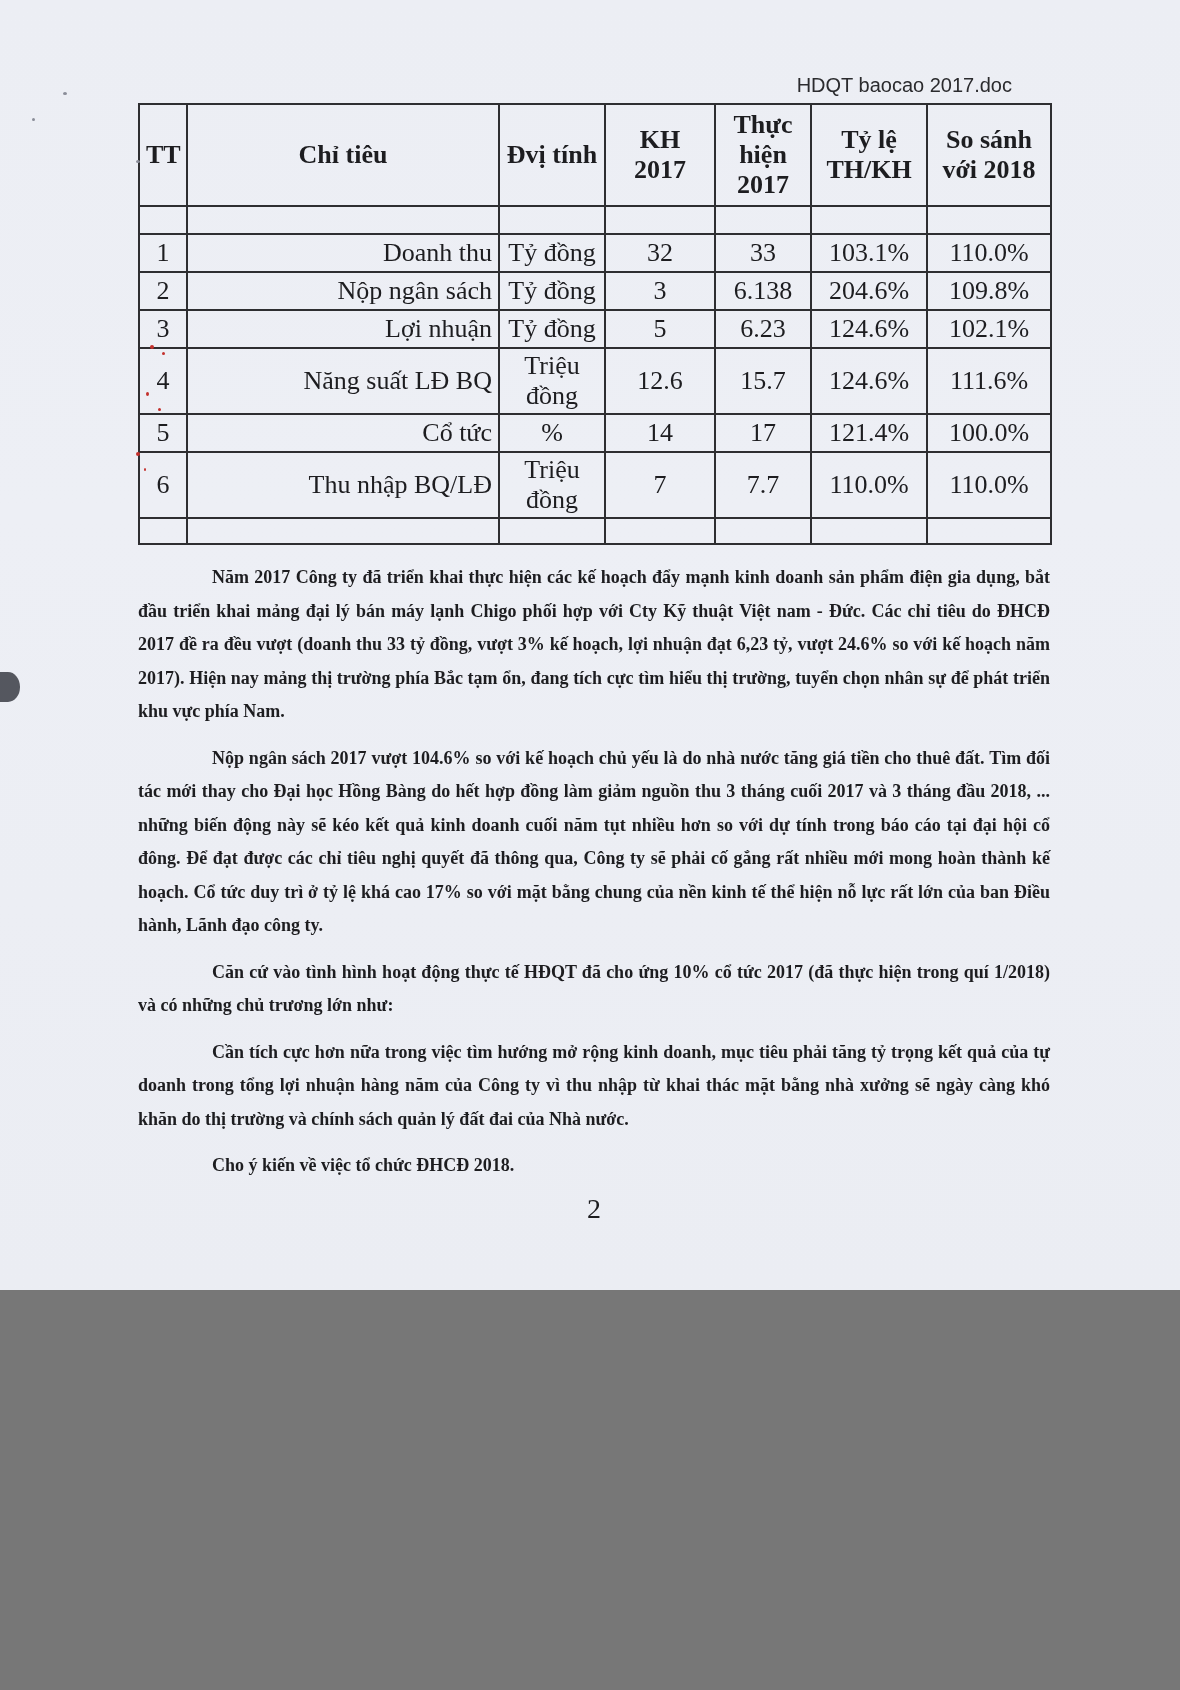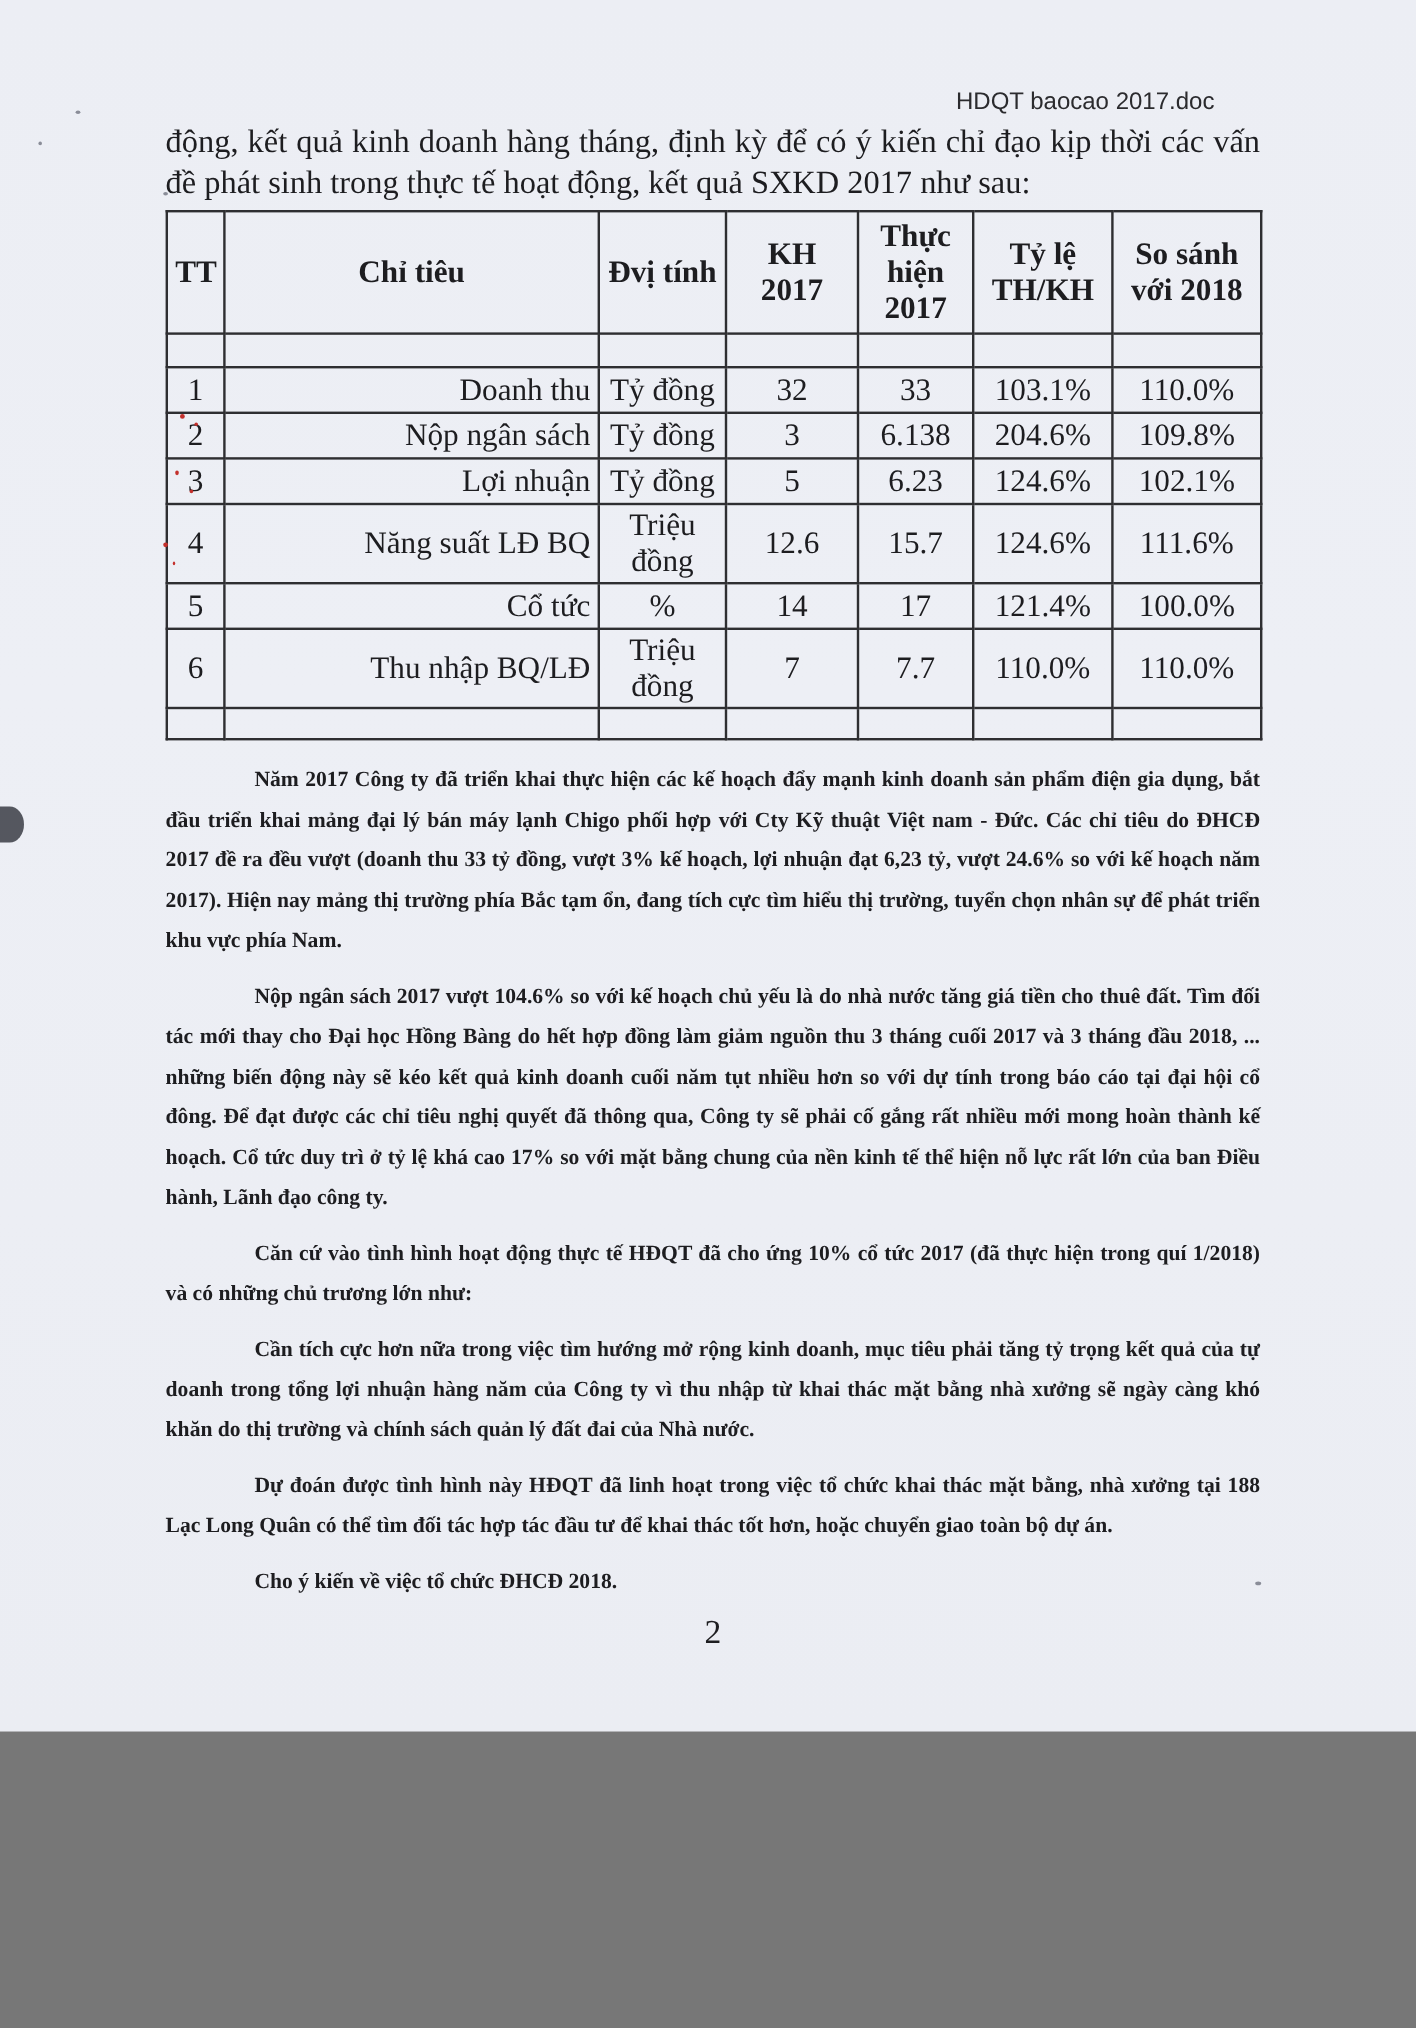--- a/index.html
+++ b/index.html
@@ -1,19 +1,19 @@
 <!DOCTYPE html>
 <html lang="vi"><head>
 <meta charset="utf-8">
 <title>HDQT baocao 2017 - page 2</title>
 <style>
   html,body{margin:0;padding:0;background:#777;}
   .page{
     position:relative;
-    width:1180px;height:1443px;
+    width:1180px;height:1290px;
     margin:0 auto;
     background:#edeff5;
     background-image:linear-gradient(180deg,#eceef4 0%,#edeff5 40%,#ebedf3 100%);
     overflow:hidden;
     color:#1d1d20;
     font-family:"Liberation Serif","DejaVu Serif",serif;
   }
   .content{
     position:absolute;
     left:138px; right:130px; top:74px;
@@ -84,21 +84,20 @@
 </style>
 </head>
 <body>
 
 <div class="page">
 
   <div class="content">
 
     <p class="header-note">HDQT baocao 2017.doc</p>
 
-    <p class="intro">động, kết quả kinh doanh hàng tháng, định kỳ để có ý kiến chỉ đạo kịp thời các vấn đề phát sinh trong thực tế hoạt động, kết quả SXKD 2017 như sau:</p>
 
     <table class="kpi">
       <colgroup>
         <col style="width:48px">
         <col style="width:312px">
         <col style="width:106px">
         <col style="width:110px">
         <col style="width:96px">
         <col style="width:116px">
         <col style="width:124px">
@@ -188,21 +187,20 @@
             <td></td>
         </tr>
       </tbody>
     </table>
 
     <div class="body-text">
       <p class="first">Năm 2017 Công ty đã triển khai thực hiện các kế hoạch đẩy mạnh kinh doanh sản phẩm điện gia dụng, bắt đầu triển khai mảng đại lý bán máy lạnh Chigo phối hợp với Cty Kỹ thuật Việt nam - Đức. Các chỉ tiêu do ĐHCĐ 2017 đề ra đều vượt (doanh thu 33 tỷ đồng, vượt 3% kế hoạch, lợi nhuận đạt 6,23 tỷ, vượt 24.6% so với kế hoạch năm 2017). Hiện nay mảng thị trường phía Bắc tạm ổn, đang tích cực tìm hiểu thị trường, tuyển chọn nhân sự để phát triển khu vực phía Nam.</p>
       <p>Nộp ngân sách 2017 vượt 104.6% so với kế hoạch chủ yếu là do nhà nước tăng giá tiền cho thuê đất. Tìm đối tác mới thay cho Đại học Hồng Bàng do hết hợp đồng làm giảm nguồn thu 3 tháng cuối 2017 và 3 tháng đầu 2018, ... những biến động này sẽ kéo kết quả kinh doanh cuối năm tụt nhiều hơn so với dự tính trong báo cáo tại đại hội cổ đông. Để đạt được các chỉ tiêu nghị quyết đã thông qua, Công ty sẽ phải cố gắng rất nhiều mới mong hoàn thành kế hoạch. Cổ tức duy trì ở tỷ lệ khá cao 17% so với mặt bằng chung của nền kinh tế thể hiện nỗ lực rất lớn của ban Điều hành, Lãnh đạo công ty.</p>
       <p>Căn cứ vào tình hình hoạt động thực tế HĐQT đã cho ứng 10% cổ tức 2017 (đã thực hiện trong quí 1/2018) và có những chủ trương lớn như:</p>
       <p>Cần tích cực hơn nữa trong việc tìm hướng mở rộng kinh doanh, mục tiêu phải tăng tỷ trọng kết quả của tự doanh trong tổng lợi nhuận hàng năm của Công ty vì thu nhập từ khai thác mặt bằng nhà xưởng sẽ ngày càng khó khăn do thị trường và chính sách quản lý đất đai của Nhà nước.</p>
-      <p>Dự đoán được tình hình này HĐQT đã linh hoạt trong việc tổ chức khai thác mặt bằng, nhà xưởng tại 188 Lạc Long Quân có thể tìm đối tác hợp tác đầu tư để khai thác tốt hơn, hoặc chuyển giao toàn bộ dự án.</p>
       <p>Cho ý kiến về việc tổ chức ĐHCĐ 2018.</p>
     </div>
 
     <div class="page-number">2</div>
 
   </div>
 
   <div class="smudge"></div>
   <div class="speck red" style="left:150px;top:345px;width:4px;height:4px;"></div>
   <div class="speck red" style="left:162px;top:352px;width:3px;height:3px;"></div>

